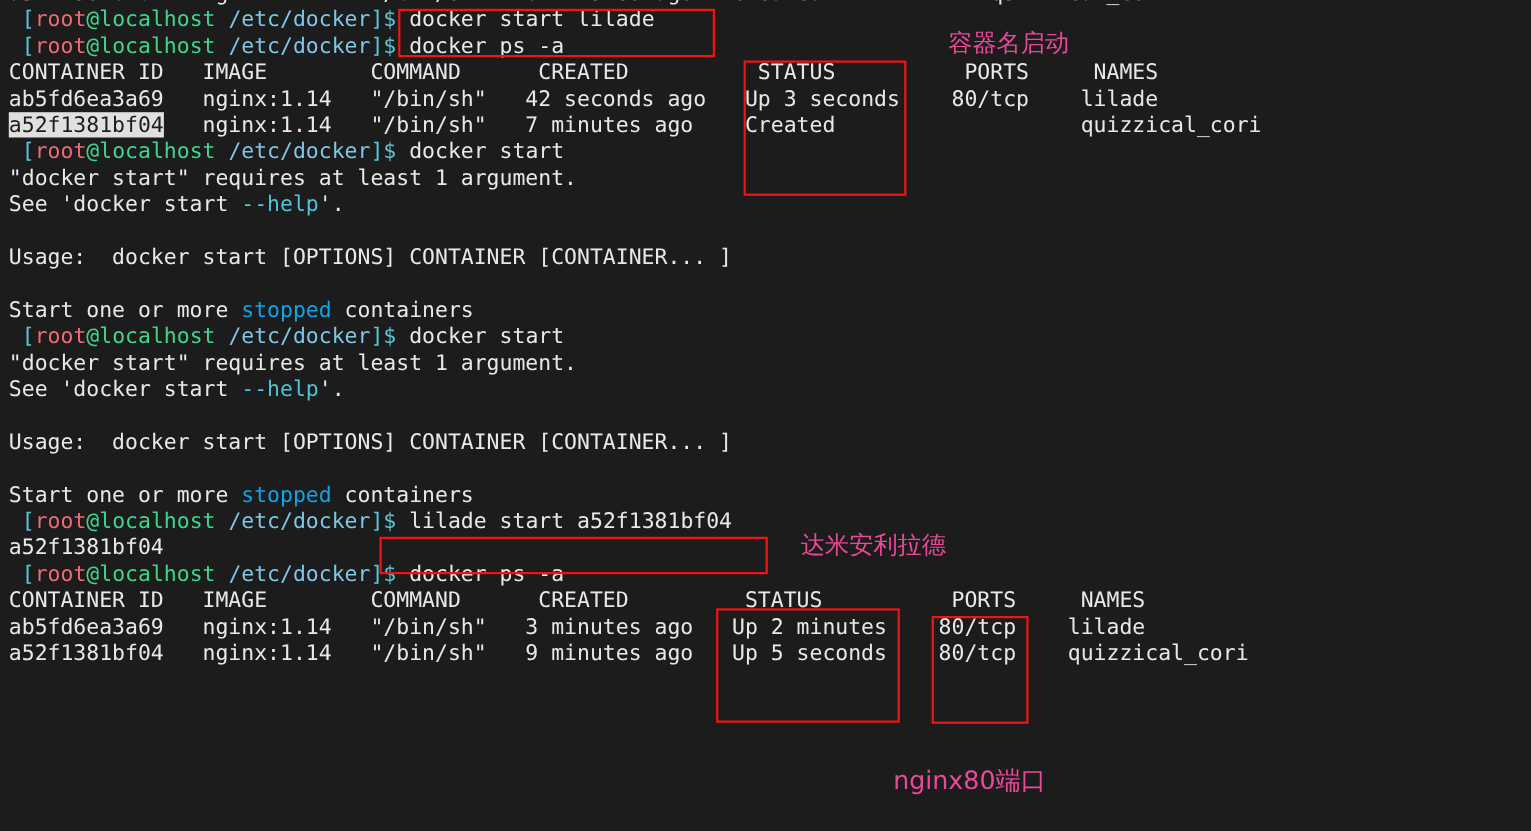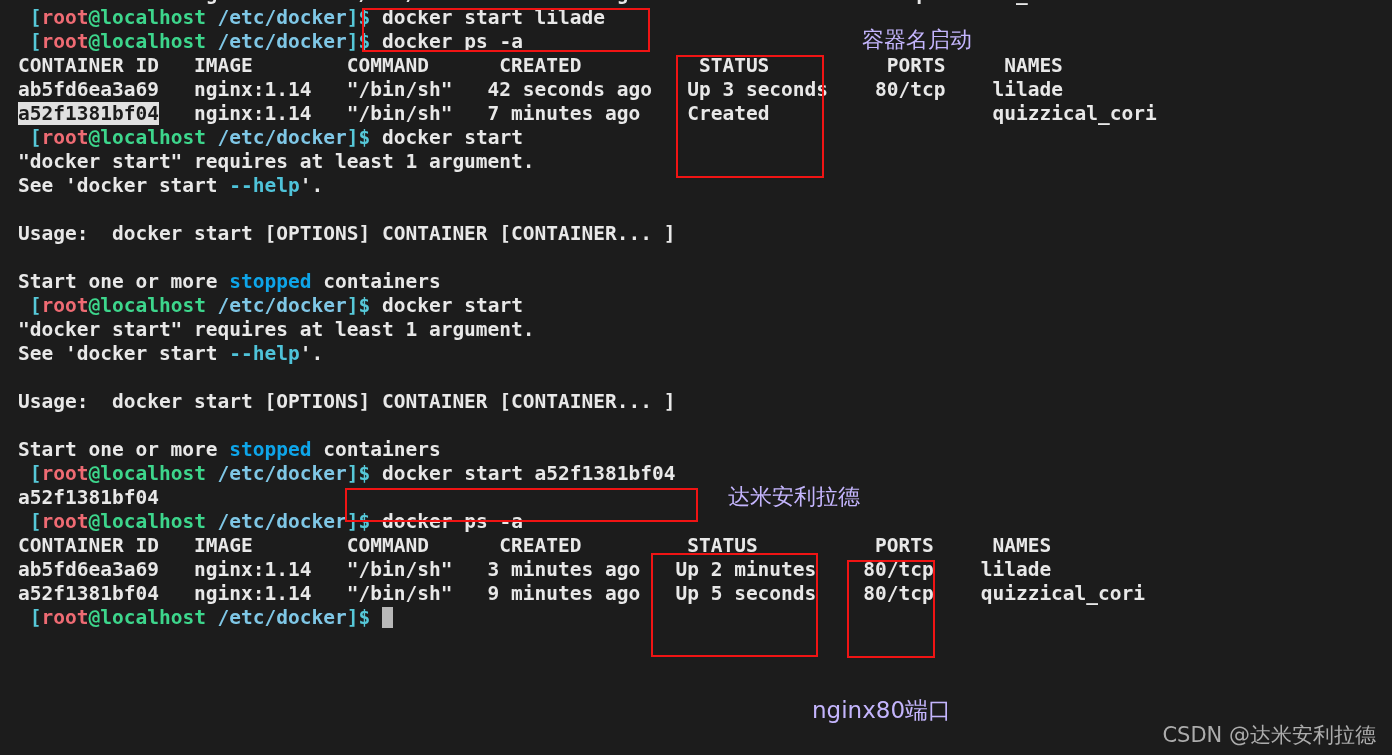--- a/index.html
+++ b/index.html
@@ -23,22 +23,21 @@
   .screen {
     position: absolute;
     left: 0;
     top: -18px;
     width: 1392px;
     padding: 0;
   }
   .line {
     height: 24px;
     white-space: pre;
-    padding-left: 18px;
-    font-weight: bold;
+    padding-left: 8px;
   }
   .c-cyan   { color: #56c8d8; }
   .c-blue   { color: #7fc7e6; }
   .c-red    { color: #ef6b73; }
   .c-green  { color: #3dd68c; }
   .c-white  { color: #e8e8e8; }
   .c-yellow { color: #0ea5e9; }
   .c-help   { color: #4fc3d9; }
   .sel {
     background: #e0e0e0;
@@ -52,21 +51,21 @@
     background: #b8b8b8;
   }
   .redbox {
     position: absolute;
     border: 2px solid #f01414;
     box-sizing: border-box;
     pointer-events: none;
   }
   .annot {
     position: absolute;
-    color: #c4b5fd;
+    color: #ec4899;
     font-family: "DejaVu Sans", "Liberation Sans", sans-serif;
     font-size: 22px;
     font-weight: 500;
     white-space: nowrap;
   }
   .annot.latin { font-size: 23px; }
   .watermark {
     position: absolute;
     right: 16px;
     bottom: 8px;
@@ -118,41 +117,39 @@
     <div class="line"><span class="c-white">See 'docker start </span><span class="c-help">--help</span><span class="c-white">'.</span></div>
 
     <div class="line"><span></span></div>
 
     <div class="line"><span class="c-white">Usage:  docker start [OPTIONS] CONTAINER [CONTAINER... ]</span></div>
 
     <div class="line"><span></span></div>
 
     <div class="line"><span class="c-white">Start one or more </span><span class="c-yellow">stopped</span><span class="c-white"> containers</span></div>
 
-    <div class="line"><span> </span><span class="c-cyan">[</span><span class="c-red">root</span><span class="c-green">@localhost</span><span class="c-blue"> /etc/docker</span><span class="c-cyan">]$</span><span class="c-white"> docker start a52f1381bf04</span></div>
+    <div class="line"><span> </span><span class="c-cyan">[</span><span class="c-red">root</span><span class="c-green">@localhost</span><span class="c-blue"> /etc/docker</span><span class="c-cyan">]$</span><span class="c-white"> lilade start a52f1381bf04</span></div>
 
     <div class="line"><span class="c-white">a52f1381bf04</span></div>
 
     <div class="line"><span> </span><span class="c-cyan">[</span><span class="c-red">root</span><span class="c-green">@localhost</span><span class="c-blue"> /etc/docker</span><span class="c-cyan">]$</span><span class="c-white"> docker ps -a</span></div>
 
     <div class="line"><span class="c-white">CONTAINER ID   IMAGE        COMMAND      CREATED         STATUS          PORTS     NAMES</span></div>
 
     <div class="line"><span class="c-white">ab5fd6ea3a69   nginx:1.14   "/bin/sh"   3 minutes ago   Up 2 minutes    80/tcp    lilade</span></div>
 
     <div class="line"><span class="c-white">a52f1381bf04   nginx:1.14   "/bin/sh"   9 minutes ago   Up 5 seconds    80/tcp    quizzical_cori</span></div>
 
-    <div class="line"><span> </span><span class="c-cyan">[</span><span class="c-red">root</span><span class="c-green">@localhost</span><span class="c-blue"> /etc/docker</span><span class="c-cyan">]$</span><span class="c-white"> </span><span class="cursor"></span></div>
 
   </div>
 
   <div class="redbox" style="left:362px; top:8px; width:288px; height:44px;"></div>
   <div class="redbox" style="left:676px; top:55px; width:148px; height:123px;"></div>
   <div class="redbox" style="left:345px; top:488px; width:353px; height:34px;"></div>
   <div class="redbox" style="left:651px; top:553px; width:167px; height:104px;"></div>
   <div class="redbox" style="left:847px; top:560px; width:88px; height:98px;"></div>
 
   <div class="annot" style="left:862px; top:28px;">容器名启动</div>
   <div class="annot" style="left:728px; top:485px;">达米安利拉德</div>
   <div class="annot latin" style="left:812px; top:698px;">nginx80端口</div>
 
-  <div class="watermark">CSDN @达米安利拉德</div>
 
 </div>
 
 </body></html>

